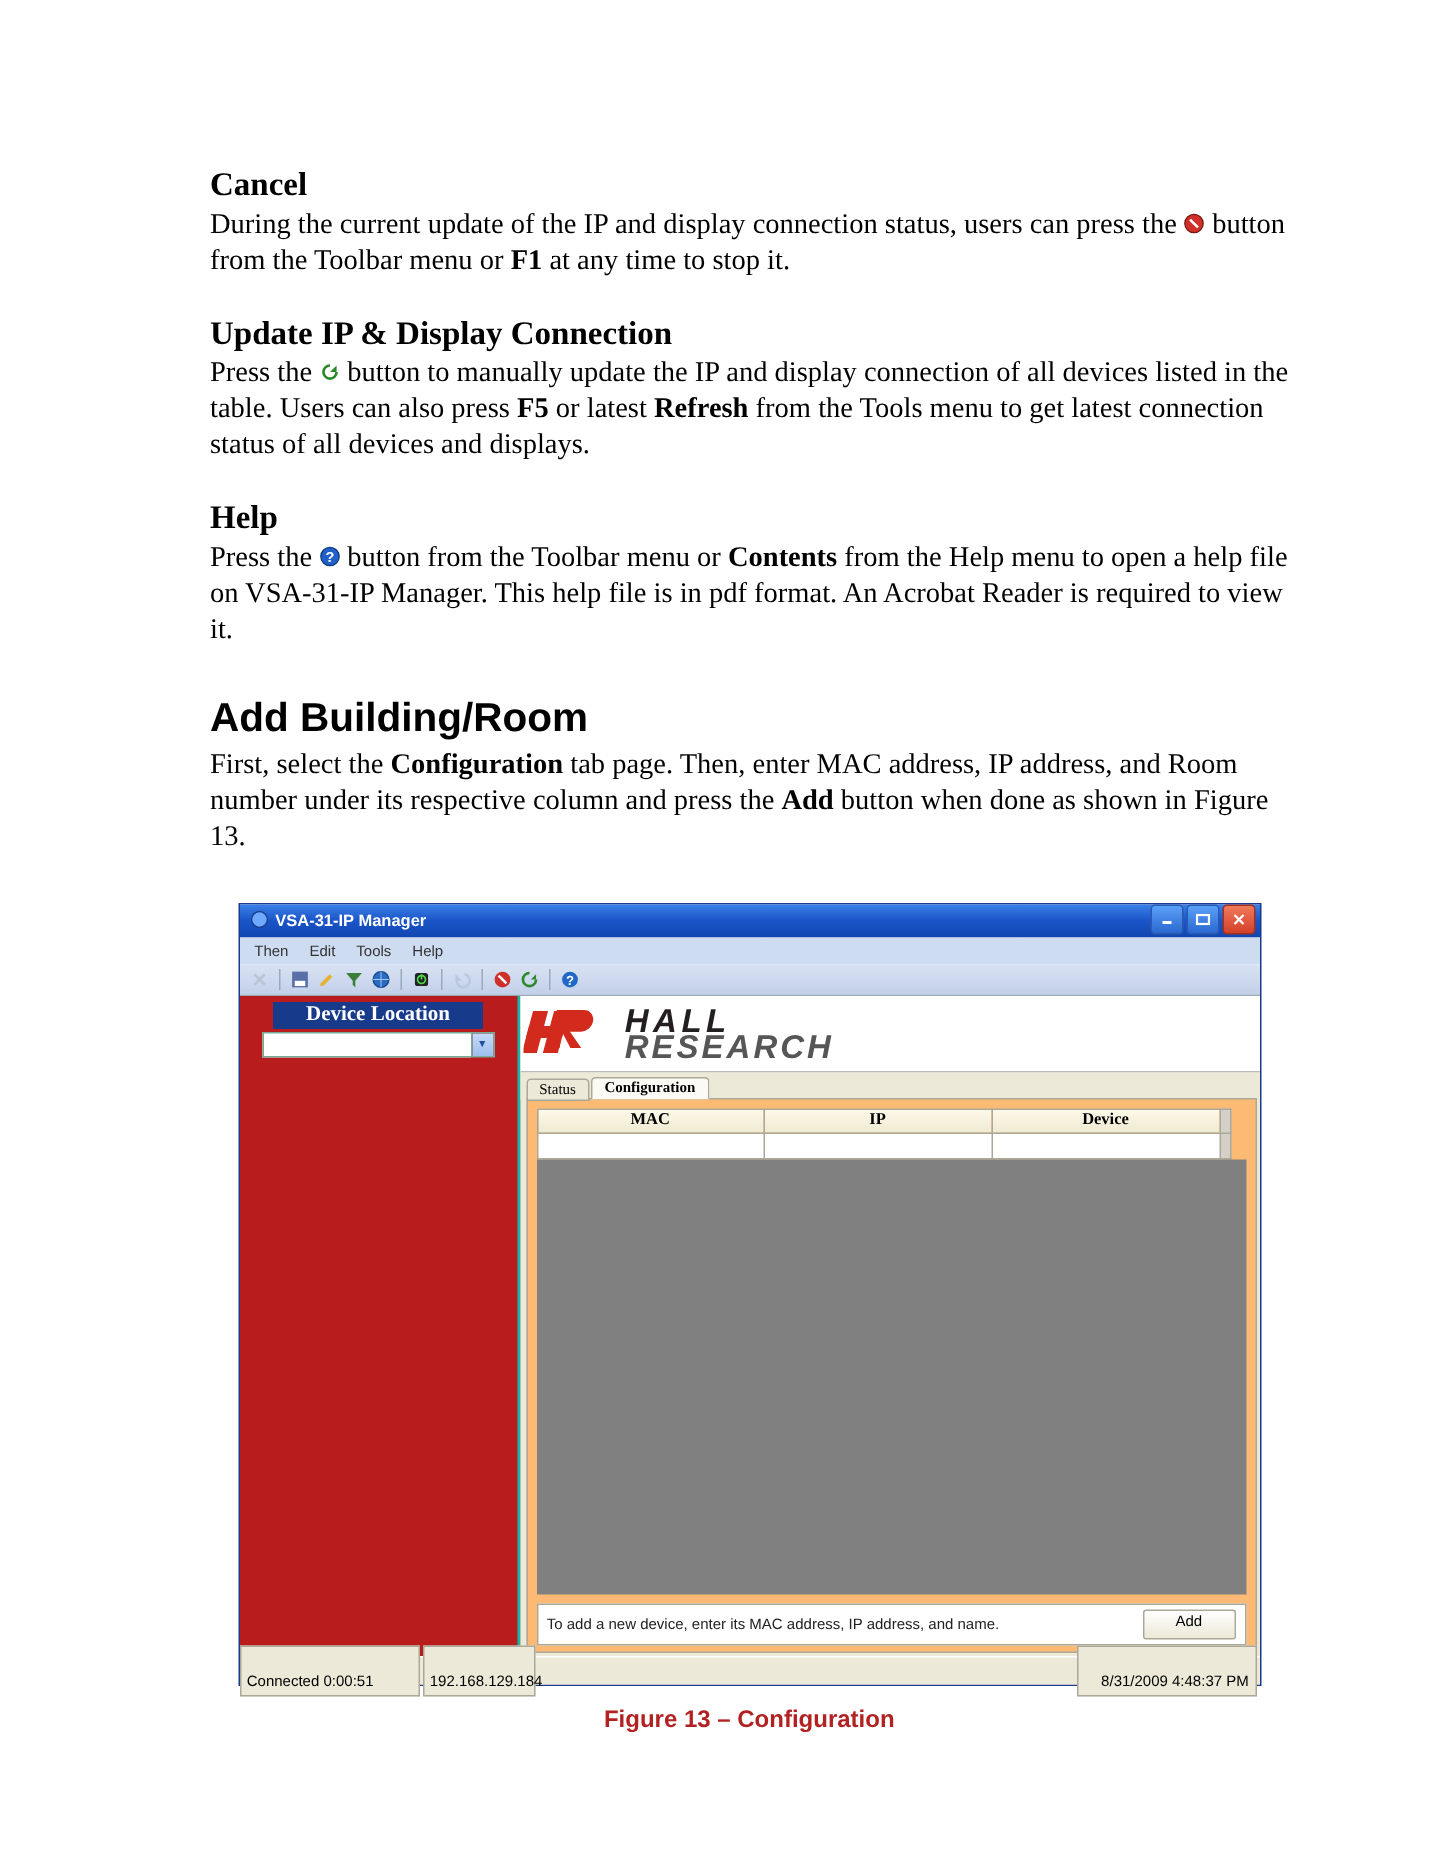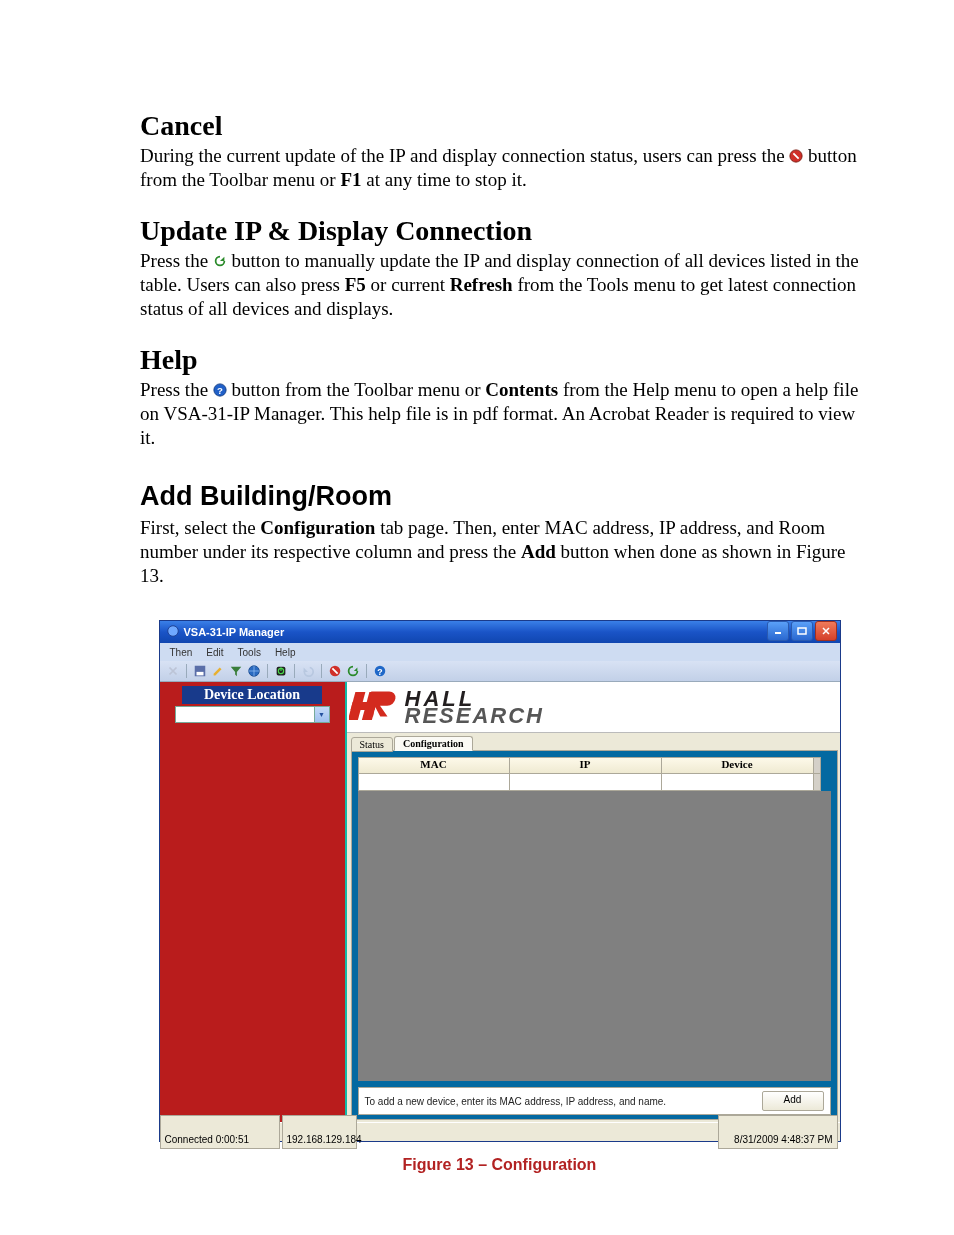--- a/index.html
+++ b/index.html
@@ -12,21 +12,21 @@
   }
   .page {
     width: 954px;
     margin: 0 auto;
     padding: 110px 95px 60px 140px;
     box-sizing: border-box;
   }
   h3.section-heading {
     font-family: "Times New Roman", serif;
     font-weight: bold;
-    font-size: 28px;
+    font-size: 22px;
     margin: 0 0 2px 0;
   }
   h2.section-heading-big {
     font-family: Arial, Helvetica, sans-serif;
     font-weight: bold;
     font-size: 27px;
     margin: 30px 0 4px 0;
   }
   p.body {
     margin: 0 0 22px 0;
@@ -145,21 +145,21 @@
   }
   .logo-area {
     height: 50px;
     background: #fff;
     border-bottom: 1px solid #bbb;
     display:flex;
     align-items:center;
     padding-left: 2px;
   }
   .logo-block {
-    display:flex; align-items:center; gap:0;
+    display:flex; align-items:center; gap:12px;
     font-family: Arial, sans-serif;
   }
   .logo-text {
     display:flex; flex-direction:column; line-height:0.8;
     font-style: italic;
   }
   .logo-text .l1 { font-size:22px; color:#231f20; letter-spacing:3px; font-weight:bold;}
   .logo-text .l2 { font-size:22px; color:#565656; letter-spacing:2px; font-weight:bold;}
   .tab-row {
     display: flex;
@@ -183,21 +183,21 @@
     font-weight: bold;
     z-index: 2;
   }
   .tab.inactive {
     border-bottom: 1px solid #aca899;
     top: 1px;
   }
   .tab-content {
     flex: 1;
     border: 1px solid #aca899;
-    background: #0369a1;
+    background: #fdba74;
     margin: 0 2px 2px 4px;
     margin-top: -1px;
     display:flex; flex-direction:column;
     padding-bottom: 4px;
   }
   .grid-header-row {
     display:flex; height:17px; margin: 6px 6px 0 6px;
   }
   .grid-header {
     border:1px solid #aca899;
@@ -288,21 +288,21 @@
   <p class="body">
     <span>Press the </span>
     <span class="inline-icon">
       <svg viewBox="0 0 16 16" width="14" height="14">
         <path d="M8 3 A5 5 0 1 0 13 8" fill="none" stroke="#2a8a2a" stroke-width="2"></path>
         <path d="M13 3 L13 8 L8 8 Z" fill="#2a8a2a"></path>
       </svg>
     </span>
     <span> button to manually update the IP and display connection of all devices listed in the table.  Users can also press </span>
     <b>F5</b>
-    <span> or current </span>
+    <span> or latest </span>
     <b>Refresh</b>
     <span> from the Tools menu to get latest connection status of all devices and displays.</span>
   </p>
 
   <h3 class="section-heading">Help</h3>
   <p class="body">
     <span>Press the </span>
     <span class="inline-icon">
       <svg viewBox="0 0 16 16" width="14" height="14">
           <circle cx="8" cy="8" r="7" fill="#2060c8" stroke="#103a80"></circle>

